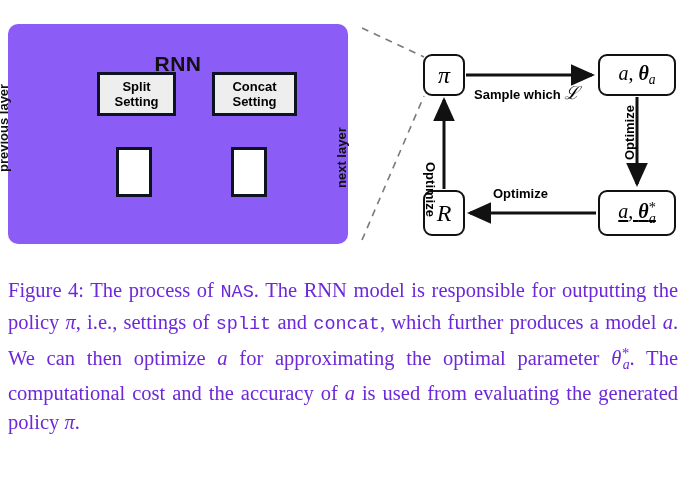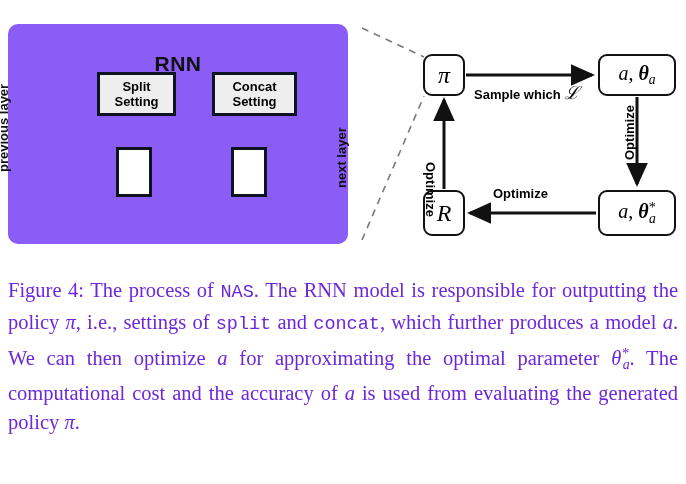--- a/index.html
+++ b/index.html
@@ -78,21 +78,21 @@
     border-radius:9px;
     box-sizing:border-box;
     display:flex;align-items:center;justify-content:center;
     font-family:"Liberation Serif", serif;
     color:#000;
     white-space:nowrap;
   }
   #node-pi{left:63px;top:54px;width:42px;height:42px;font-size:24px;}
   #node-a-theta{left:238px;top:54px;width:78px;height:42px;font-size:20px;}
   #node-r{left:63px;top:190px;width:42px;height:46px;font-size:24px;}
-  #node-a-theta-star{left:238px;top:190px;width:78px;height:46px;font-size:20px;}
+  #node-a-theta-star{left:238px;top:190px;width:78px;height:46px;font-size:20px;text-decoration:underline;}
 
   .edge-label{
     position:absolute;
     font-family:"Liberation Sans", sans-serif;
     font-weight:bold;font-size:13px;color:#000;
     white-space:nowrap;
   }
   #label-sample{left:114px;top:80px;}
   #label-evaluate{left:133px;top:186px;}
   #label-optimize-left{

